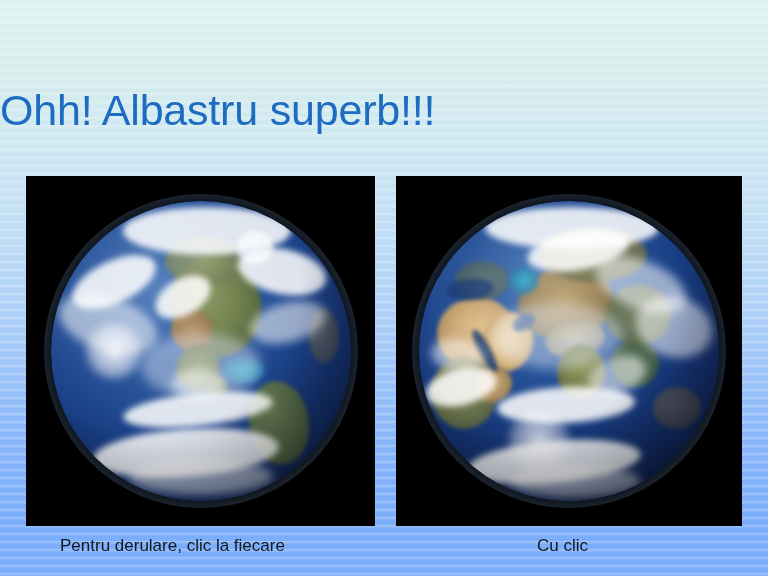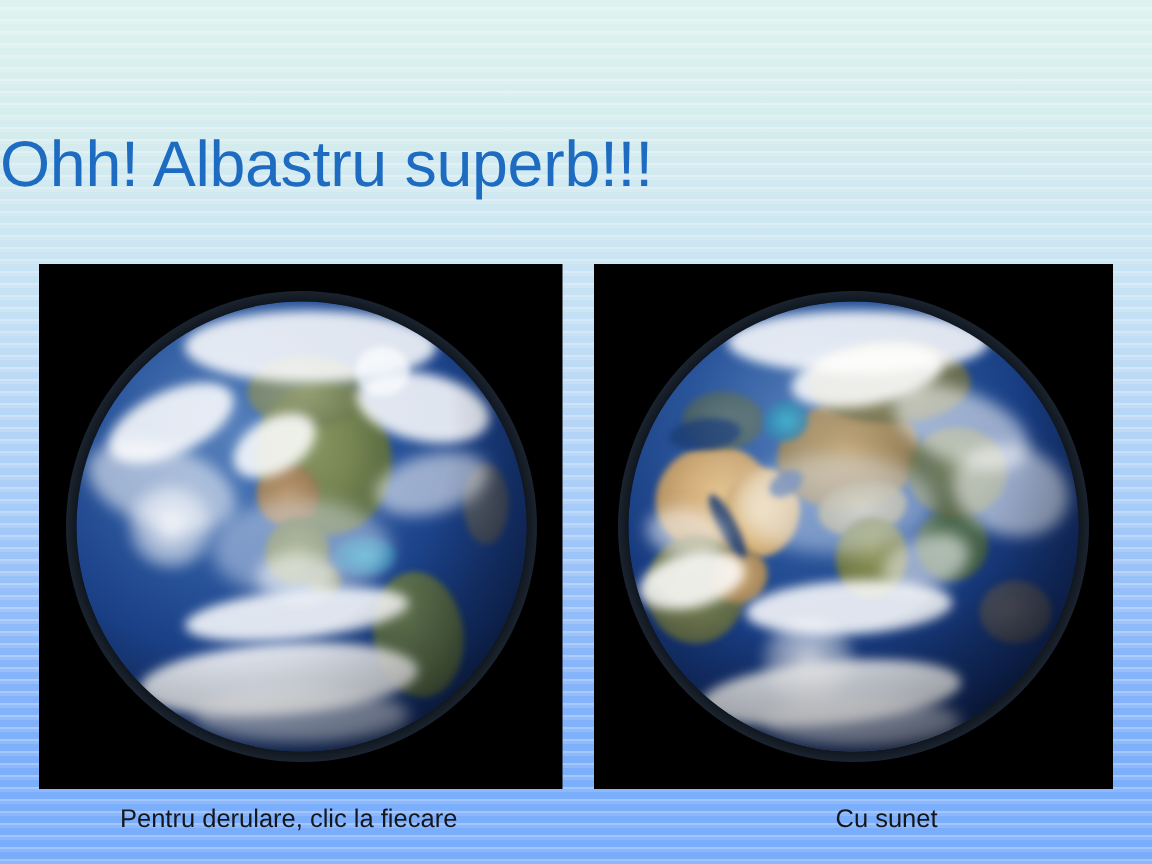--- a/index.html
+++ b/index.html
@@ -141,21 +141,20 @@
   .cloud.soft { background: rgba(255,255,255,0.55); filter: blur(5px); }
   .cloud.thin { background: rgba(235,243,255,0.42); filter: blur(6px); }
 
   .caption {
     position: absolute;
     top: 534px;
     font-size: 17px;
     line-height: 24px;
     color: #15161c;
     white-space: nowrap;
-    margin-left: 20px;
   }
   #caption-left  { left: 60px; }
   #caption-right { left: 537px; }
 </style>
 </head>
 <body>
 
 <div id="slide">
 
   <div id="scanlines"></div>
@@ -280,15 +279,15 @@
         <div class="cloud thin" style="left:24%;top:34%;width:44%;height:22%;"></div>
         <div class="cloud soft" style="left:4%;top:46%;width:18%;height:11%;transform:rotate(10deg);"></div>
 
         <div class="shade" style="background:radial-gradient(circle at 38% 26%, rgba(255,255,255,0.18) 0%, rgba(255,255,255,0.05) 26%, rgba(0,0,0,0) 50%, rgba(0,0,0,0.32) 74%, rgba(0,0,0,0.72) 92%, rgba(0,0,0,0.9) 100%);"></div>
       </div>
     </div>
   </div>
 
   <div id="caption-left" class="caption">Pentru derulare, clic la fiecare</div>
 
-  <div id="caption-right" class="caption">Cu sunet</div>
+  <div id="caption-right" class="caption">Cu clic</div>
 
 </div>
 
 </body></html>

